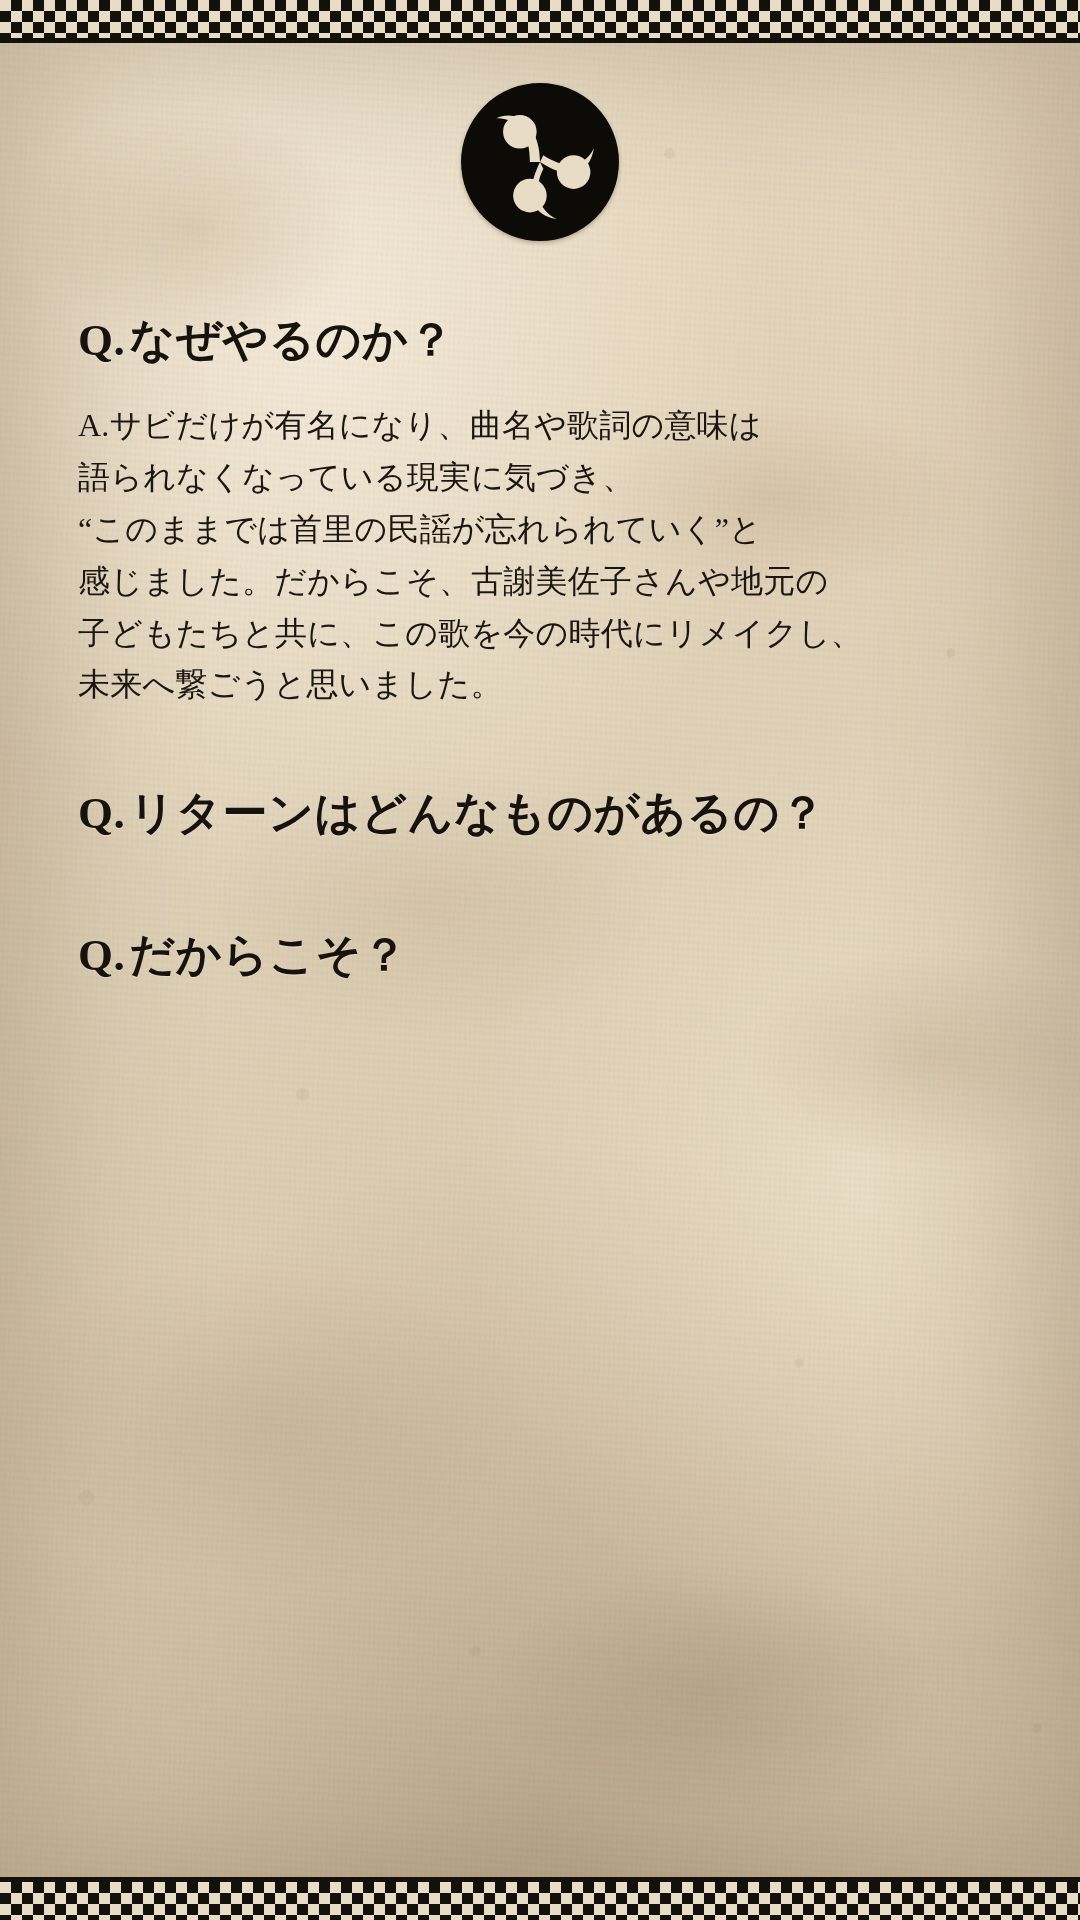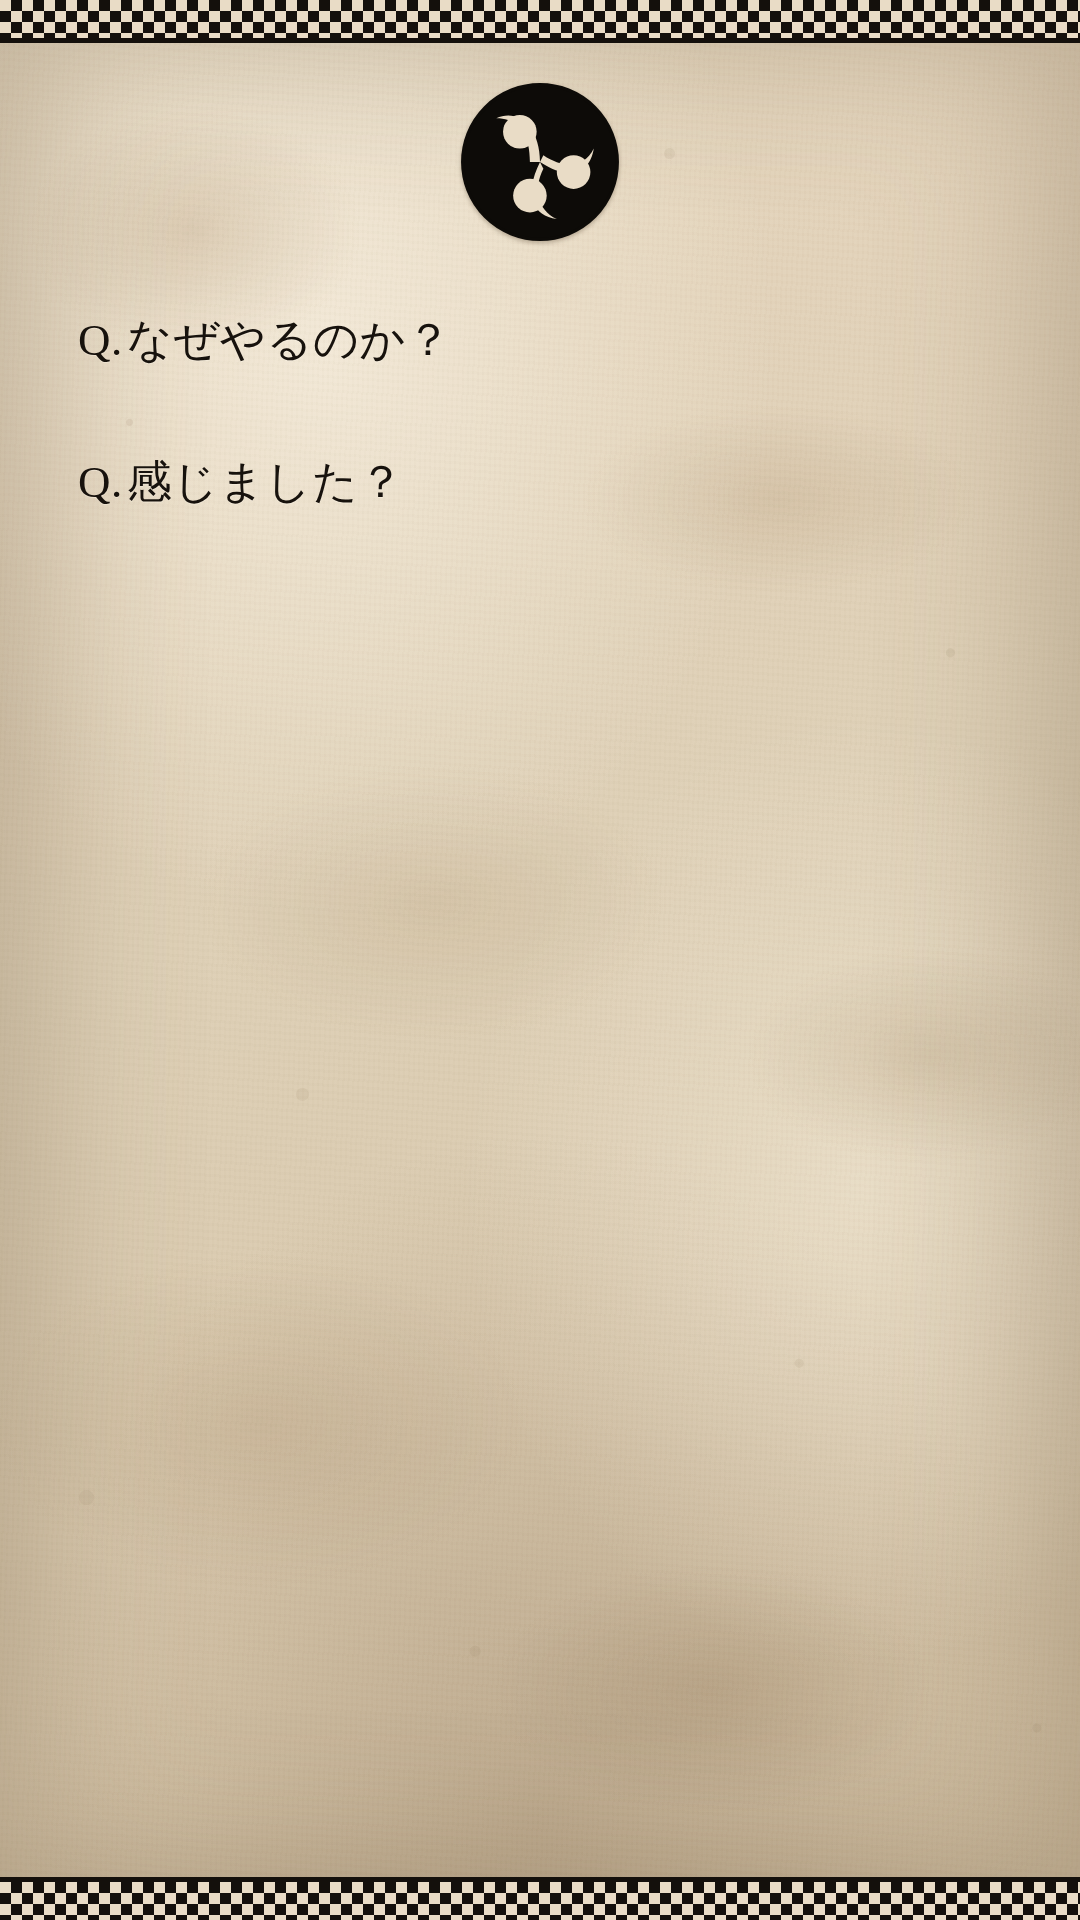--- a/index.html
+++ b/index.html
@@ -94,21 +94,21 @@
   .crest {
     width: 168px;
     height: 168px;
     filter: drop-shadow(0 2px 2px rgba(80,62,42,0.35));
   }
 
   .qa-block { margin-bottom: 44px; }
 
   .q-line {
     font-size: 45px;
-    font-weight: normal;
+    font-weight: bold;
     color: #17120d;
     letter-spacing: 0.5px;
     margin: 0 0 14px 0;
     line-height: 1.25;
     text-shadow: 0 1px 0 rgba(255,250,238,0.35);
   }
   .q-line .q-mark { margin-right: 4px; }
 
   .a-body {
     font-size: 32px;
@@ -152,25 +152,34 @@
           <circle cx="44" cy="70" r="10"></circle>
         </g>
         <circle cx="50" cy="50" r="46" fill="none" stroke="#0d0b08" stroke-width="2"></circle>
       </svg>
     </div>
 
     <div class="qa-block block-gap-lg">
       <h2 class="q-line">
         <span class="q-mark">Q.</span><span>なぜやるのか？</span>
       </h2>
+      <p class="a-body"><span class="a-prefix">A.</span><span>サビだけが有名になり、曲名や歌詞の意味は
+語られなくなっている現実に気づき、
+“このままでは首里の民謡が忘れられていく”と
+感じました。だからこそ、古謝美佐子さんや地元の
+子どもたちと共に、この歌を今の時代にリメイクし、
+未来へ繋ごうと思いました。</span></p>
     </div>
 
     <div class="qa-block block-gap-xl">
+      <h2 class="q-line">
+        <span class="q-mark">Q.</span><span>リターンはどんなものがあるの？</span>
+      </h2>
     </div>
 
     <div class="qa-block">
       <h2 class="q-line">
-        <span class="q-mark">Q.</span><span>感じました？</span>
+        <span class="q-mark">Q.</span><span>だからこそ？</span>
       </h2>
     </div>
 
   </div>
 </div>
 
 </body></html>

